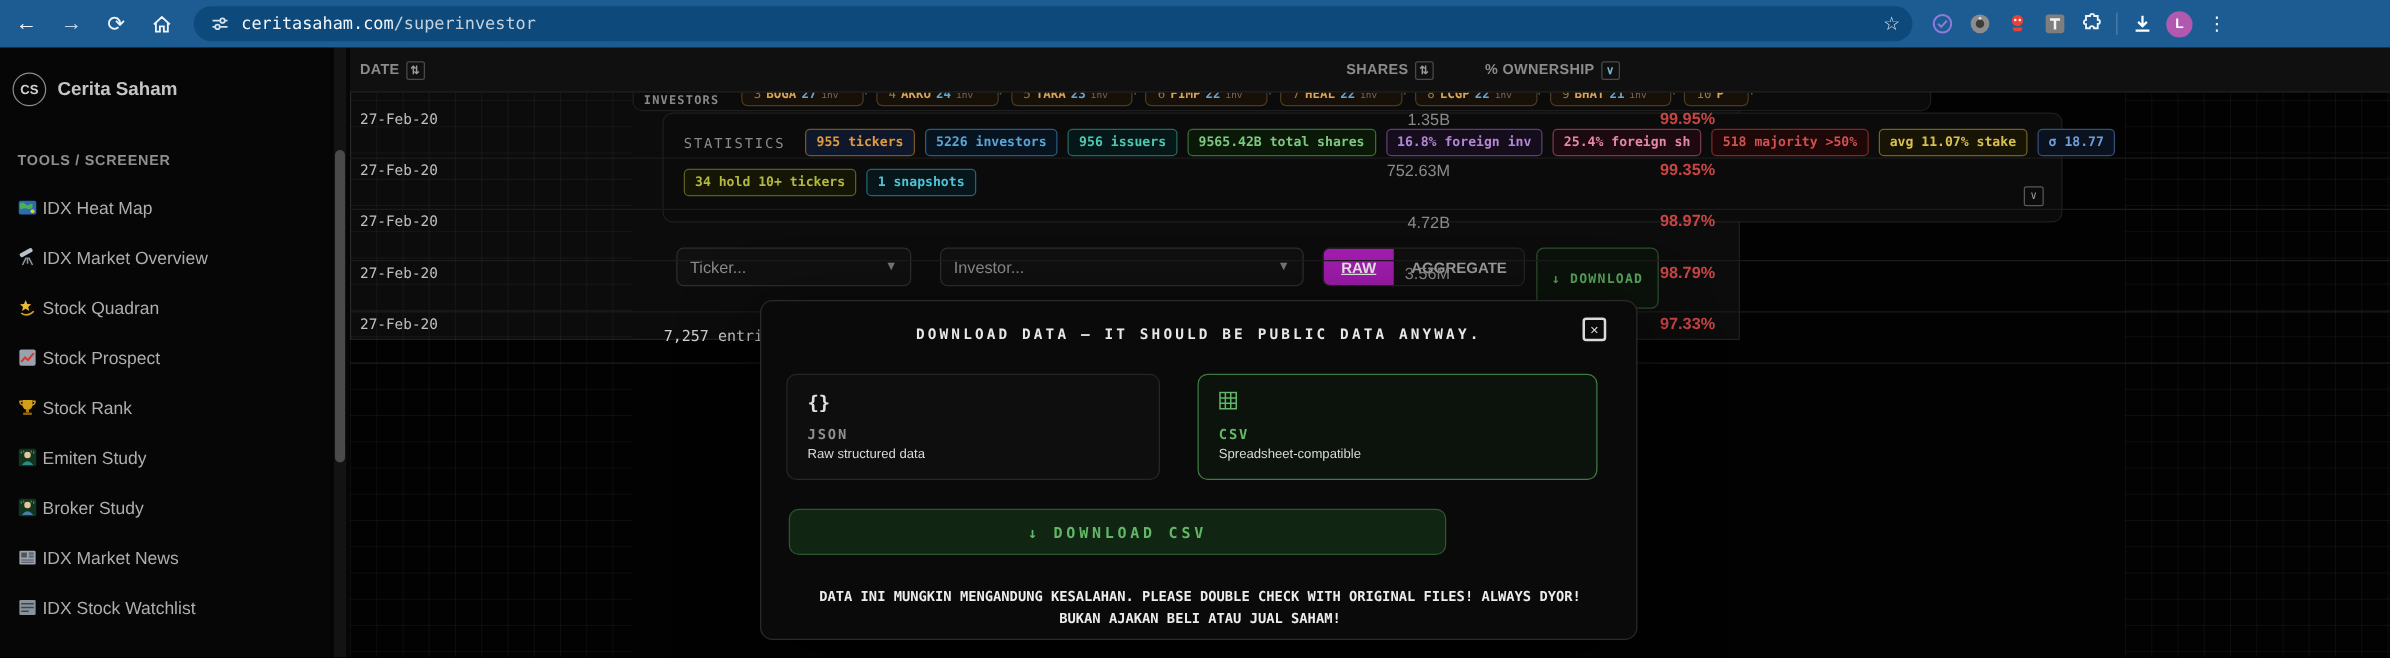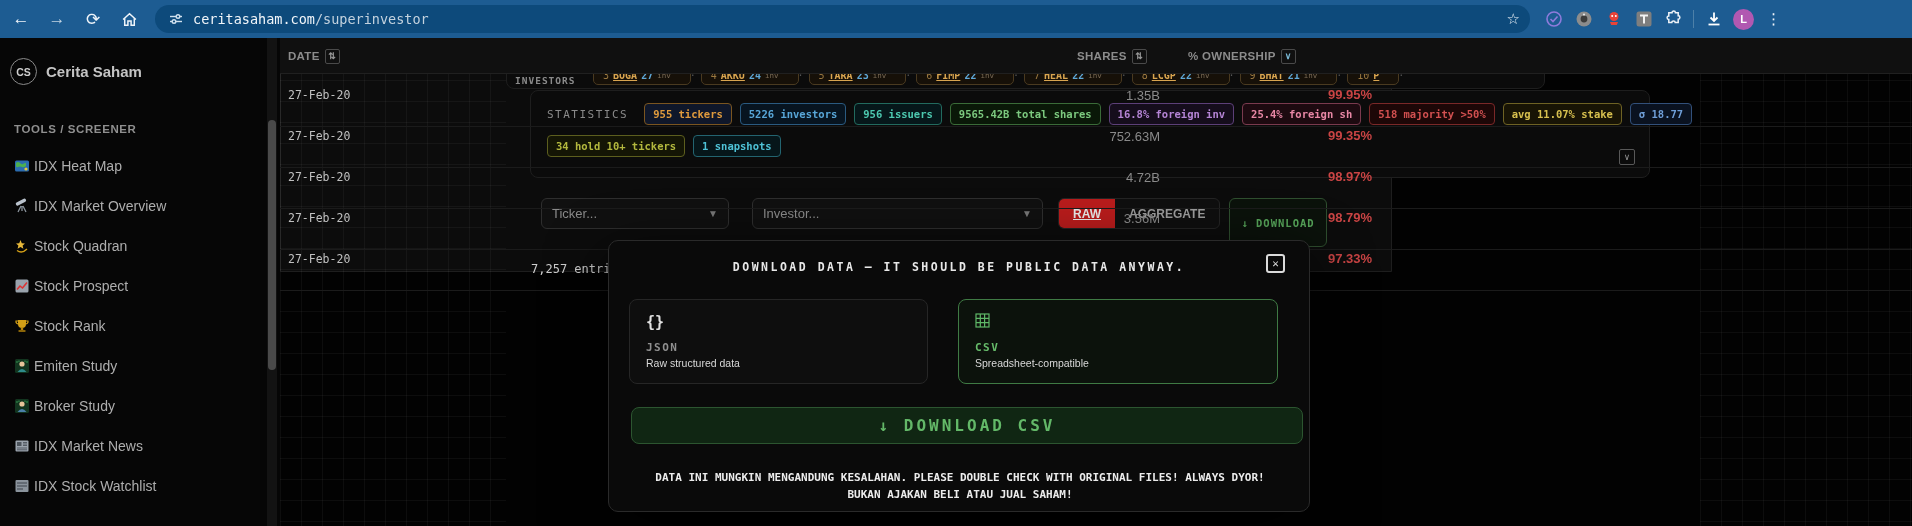--- a/index.html
+++ b/index.html
@@ -64,21 +64,21 @@
   .chips { display:flex; align-items:center; gap:10px; white-space:nowrap; }
   .chip { display:flex; align-items:center; gap:4px; border-radius:5px; padding:3px 9px;
           font-size:10px; font-weight:bold; cursor:pointer; }
   .chip::after { content:"·"; position:relative; left:15px; color:#555; font-weight:normal; }
   .chip .unit { font-size:7.5px; font-weight:normal; }
   .chip-p { background:#120e18; border:1px solid #3a2f4a; color:#b08cc8; }
   .chip-p .rank { color:#7a6890; font-weight:normal; }
   .chip-p .unit { color:#6a5f7a; }
   .chip-a { background:#161008; border:1px solid #4a3a20; }
   .chip-a .rank { color:#9a7840; font-weight:normal; }
-  .chip-a .tkr { color:#d9a550;text-decoration:underline; }
+  .chip-a .tkr { color:#d9a550; }
   .chip-a .cnt { color:#5fa8d8; }
   .chip-a .unit { color:#7a6a55; }
 
   
   .stats-card { left:250px; top:52px; width:1120px; height:88px; }
   .stats-row1 { position:absolute; left:16px; top:12px; display:flex; align-items:center; gap:8px; }
   .stats-label { color:#8a8a8a; font-size:11px; letter-spacing:1.5px; margin-right:8px; }
   .badge { border-radius:4px; padding:4px 8px; font-size:10.5px; font-weight:bold; white-space:nowrap; }
   .stats-row2 { position:absolute; left:16px; top:44px; display:flex; gap:8px; }
   .stats-collapse { position:absolute; left:1088px; top:58px; width:16px; height:16px;
@@ -89,21 +89,21 @@
   .select { position:absolute; top:160px; height:31px; background:#101010; border:1px solid #2e2e2e;
             border-radius:6px; display:flex; align-items:center; justify-content:space-between;
             padding:0 10px; color:#8a8a8a; font-size:13px; cursor:pointer; }
   .select .chev { color:#777; font-size:10px; }
   .sel-ticker { left:261px; width:188px; }
   .sel-investor { left:472px; width:291px; }
   .tab-group { position:absolute; left:778px; top:160px; height:31px; display:flex;
                background:#0f0f0f; border:1px solid #242424; border-radius:6px; overflow:hidden; }
   .tab { display:flex; align-items:center; justify-content:center; font-size:12px; font-weight:bold;
          padding:0 14px; cursor:pointer; color:#9c9c9c; }
-  .tab.active { background:#b91c1c; color:#e8e8e8;text-decoration:underline; }
+  .tab.active { background:#a21caf; color:#e8e8e8;text-decoration:underline; }
   .btn-download { position:absolute; left:949px; top:160px; height:49px; width:98px;
                   border:1px solid #2f4f2f; border-radius:6px; background:#0b120b; color:#57a65a;
                   font-size:10.5px; font-weight:bold; letter-spacing:1px;
                   display:flex; align-items:center; justify-content:center; cursor:pointer; }
 
   .entries { position:absolute; left:251px; top:224px; color:#cfcfcf; font-size:12px; }
 
   
   .table-card { left:258px; top:254px; width:1112px; height:234px; background:#0c0c0c;
                 border:1px solid #1e1e1e; border-radius:8px 8px 0 0; overflow:hidden; }
@@ -129,22 +129,22 @@
   .modal-close { position:absolute; right:24px; top:13px; width:19px; height:19px; border:2px solid #dadada;
                  border-radius:3px; color:#dadada; font-size:11px; font-weight:bold;
                  display:flex; align-items:center; justify-content:center; cursor:pointer; }
   .opt-card { position:absolute; top:58px; height:85px; border-radius:8px; padding:13px 16px; cursor:pointer; }
   .opt-json { left:20px; width:299px; background:#0e0e0e; border:1px solid #262626; }
   .opt-csv { left:349px; width:320px; background:#0c120c; border:1px solid #3f7a44; }
   .opt-sym { font-size:15px; font-weight:bold; color:#e0e0e0; height:24px; }
   .opt-name { font-size:11px; font-weight:bold; letter-spacing:1.5px; color:#8f8f8f; margin-top:4px; }
   .opt-csv .opt-name { color:#66bb6a; }
   .opt-desc { font-size:10.5px; color:#d8d8d8; margin-top:3px; }
-  .modal-btn { position:absolute; left:22px; top:166px; width:672px; height:37px; background:#102613;
-               border:1px solid #2c5530; border-radius:8px; color:#63b868; font-size:16px; font-weight:bold;
+  .modal-btn { position:absolute; left:22px; top:166px; width:526px; height:37px; background:#102613;
+               border:1px solid #2c5530; border-radius:8px; color:#63b868; font-size:12px; font-weight:bold;
                letter-spacing:3px; display:flex; align-items:center; justify-content:center; cursor:pointer; }
   .modal-warn { position:absolute; left:-10px; top:228px; width:722px; text-align:center; color:#ececec;
                 font-size:11px; font-weight:bold; line-height:1.55; }
 </style>
 </head>
 <body>
 
 <div class="screen">
 
   <div class="chrome">

